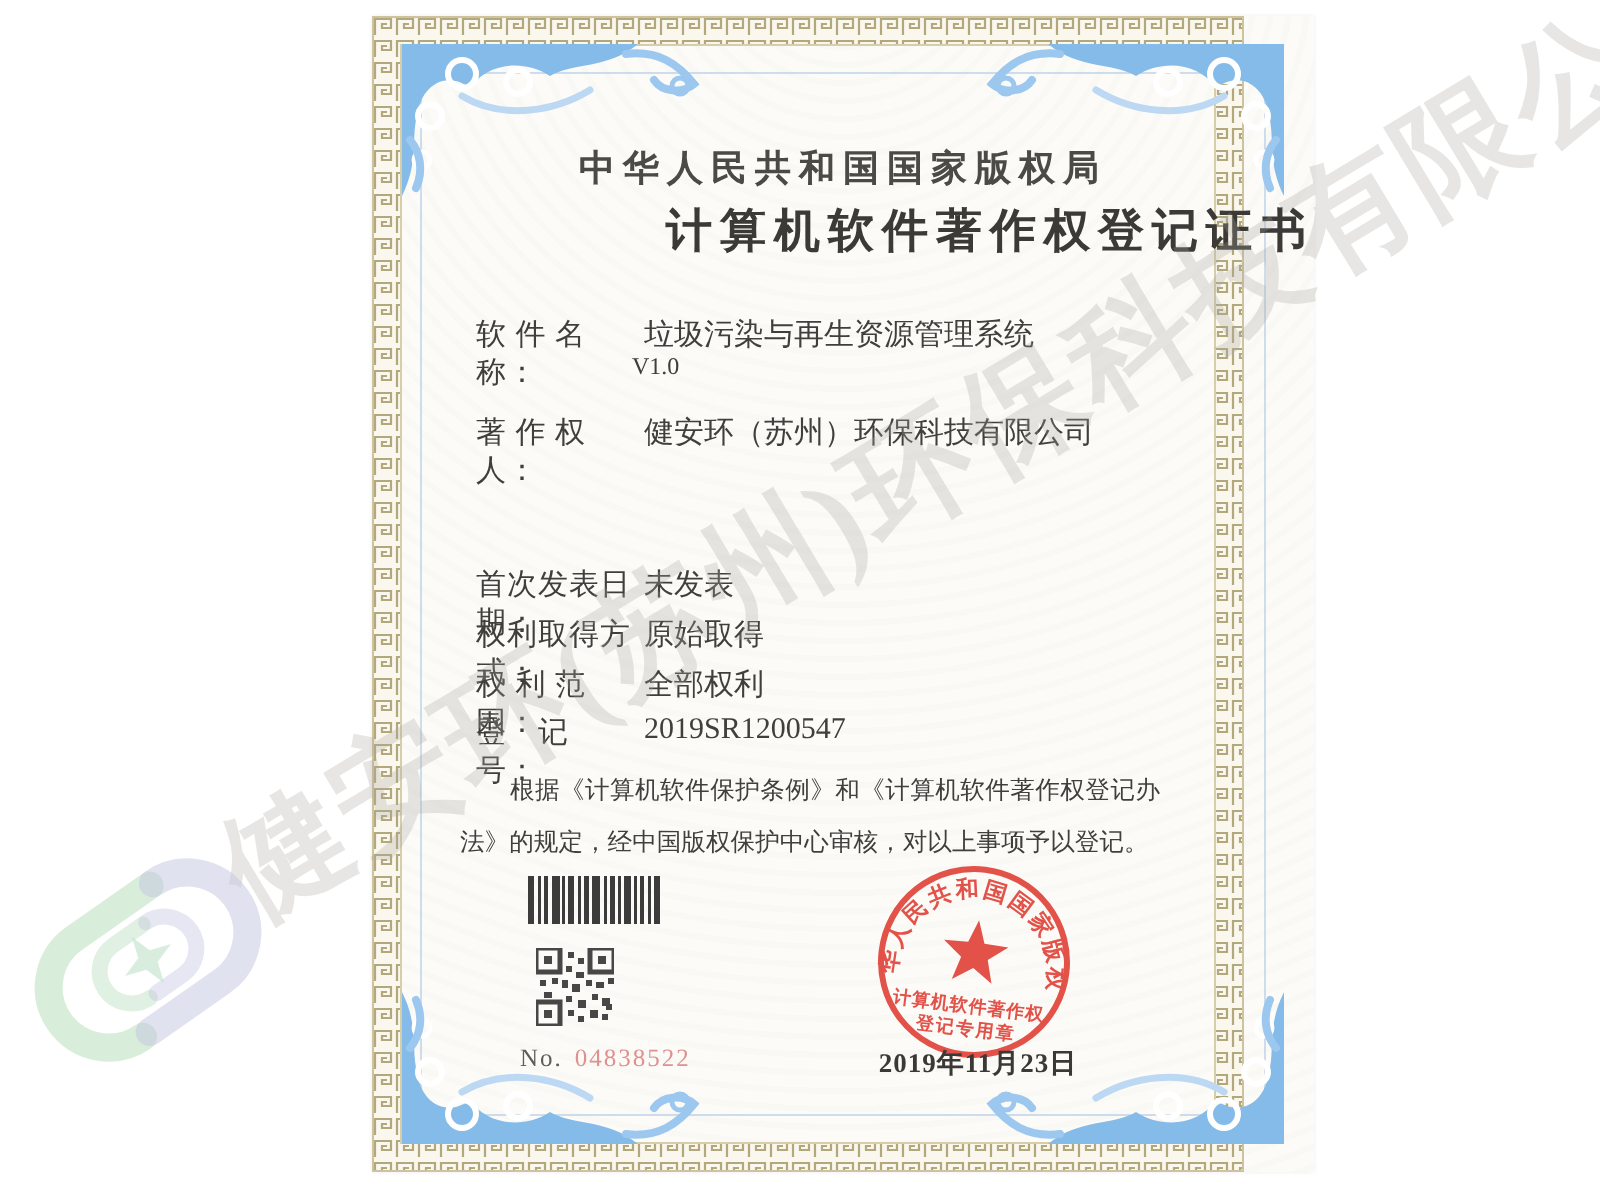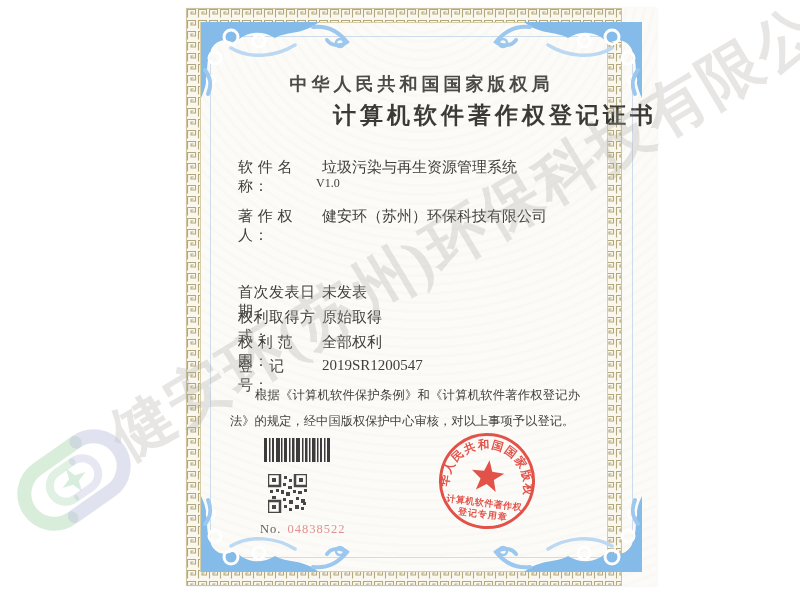--- a/index.html
+++ b/index.html
@@ -248,15 +248,16 @@
       </defs>
       <circle cx="50" cy="50" r="46.5" fill="none" stroke="#e1463c" stroke-width="3"></circle>
       <text font-size="11.5" fill="#e1463c" font-weight="700" letter-spacing="1.5" font-family="Liberation Serif, serif">
         <textPath href="#arcpath" startOffset="50%" text-anchor="middle">中华人民共和国国家版权局</textPath>
       </text>
       <polygon fill="#e1463c" points="50,29 54.1,40.3 66.2,40.75 56.7,48.2 60,59.75 50,53 40,59.75 43.3,48.2 33.8,40.75 45.9,40.3"></polygon>
       <text x="50" y="75" text-anchor="middle" font-size="9" fill="#e1463c" font-weight="700" letter-spacing="0.5" font-family="Liberation Serif, serif">计算机软件著作权</text>
       <text x="50" y="86.5" text-anchor="middle" font-size="9" fill="#e1463c" font-weight="700" letter-spacing="1" font-family="Liberation Serif, serif">登记专用章</text>
     </svg>
 
+    <div class="issue-date">2019年11月23日</div>
 
   </div>
 </div>
 
 </body></html>

